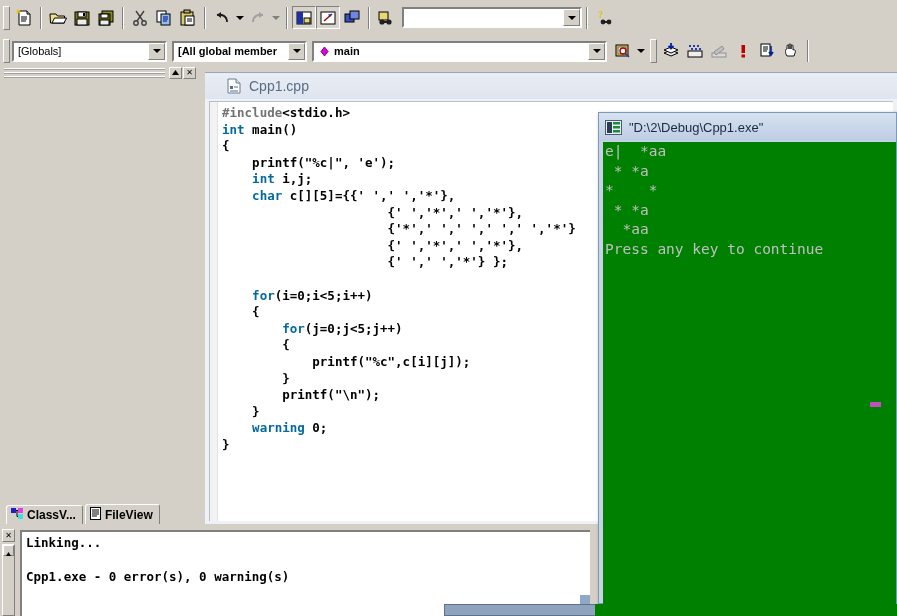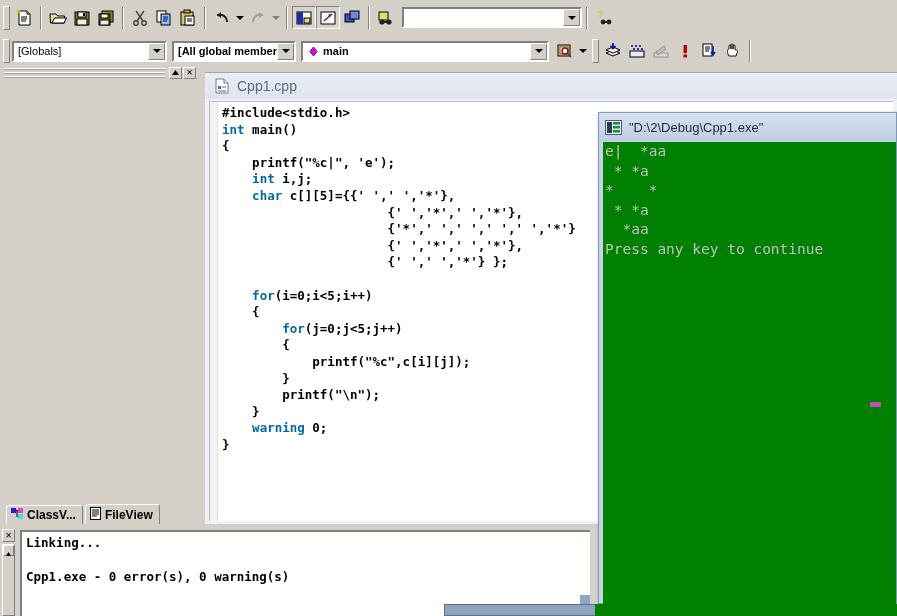--- a/index.html
+++ b/index.html
@@ -178,21 +178,21 @@
   #editor-frame {
     position: absolute;
     left: 205px; top: 72px;
     width: 692px; height: 452px;
     background: #eef1f6;
     border-top: 1px solid #9aa7bc;
   }
   #editor-tabbar {
     height: 26px;
     display: flex; align-items: center;
-    padding-left: 10px;
+    padding-left: 22px;
     background: linear-gradient(to bottom,#e9edf4,#dfe5ef);
   }
   #editor-tabbar .tabtitle {
     font-size: 14px; color: #5a6b86;
     margin-left: 7px;
   }
   #code-area {
     position: absolute;
     left: 4px; top: 28px;
     width: 684px; height: 420px;
@@ -212,21 +212,21 @@
     left: 12px; top: 3px;
     margin: 0;
     font-family: "DejaVu Sans Mono", "Liberation Mono", monospace;
     font-size: 12.5px;
     line-height: 16.6px;
     color: #000000;
     white-space: pre;
     font-weight: bold;
   }
   pre#code .kw { color: #0369a1; }
-  pre#code .pp { color: #000000; }
+  pre#code .pp { color: #737373; }
 
   
   #console {
     position: absolute;
     left: 598px; top: 112px;
     width: 299px; height: 492px;
     background: #c8d4e6;
     border: 1px solid #7f99b8;
     box-shadow: 1px 1px 3px rgba(0,0,0,0.35);
   }
@@ -514,28 +514,28 @@
   <div class="toolbar" id="toolbar-wizard">
     <div class="tb-grip"></div>
 
     <div class="tb-combo" style="width:155px;">
       <span class="txt">[Globals]</span>
       <div class="combo-btn">
         <span class="caret"></span>
       </div>
     </div>
 
-    <div class="tb-combo" style="width:124px;margin-left:5px;">
+    <div class="tb-combo" style="width:135px;margin-left:5px;">
       <span class="txt" style="font-weight:bold;">[All global member</span>
       <div class="combo-btn">
         <span class="caret"></span>
       </div>
     </div>
 
-    <div class="tb-combo" style="width:248px;margin-left:5px;">
+    <div class="tb-combo" style="width:295px;margin-left:5px;">
       <span style="margin-left:5px;display:flex;align-items:center;">
         <svg width="11" height="11" viewBox="0 0 11 11">
           <path d="M5.5,1 L9,5.5 L5.5,10 L2,5.5 Z" fill="#e000e0" stroke="#800080"></path>
         </svg>
       </span>
       <span class="txt" style="font-weight:bold;padding-left:4px;">main</span>
       <div class="combo-btn">
         <span class="caret"></span>
       </div>
     </div>

